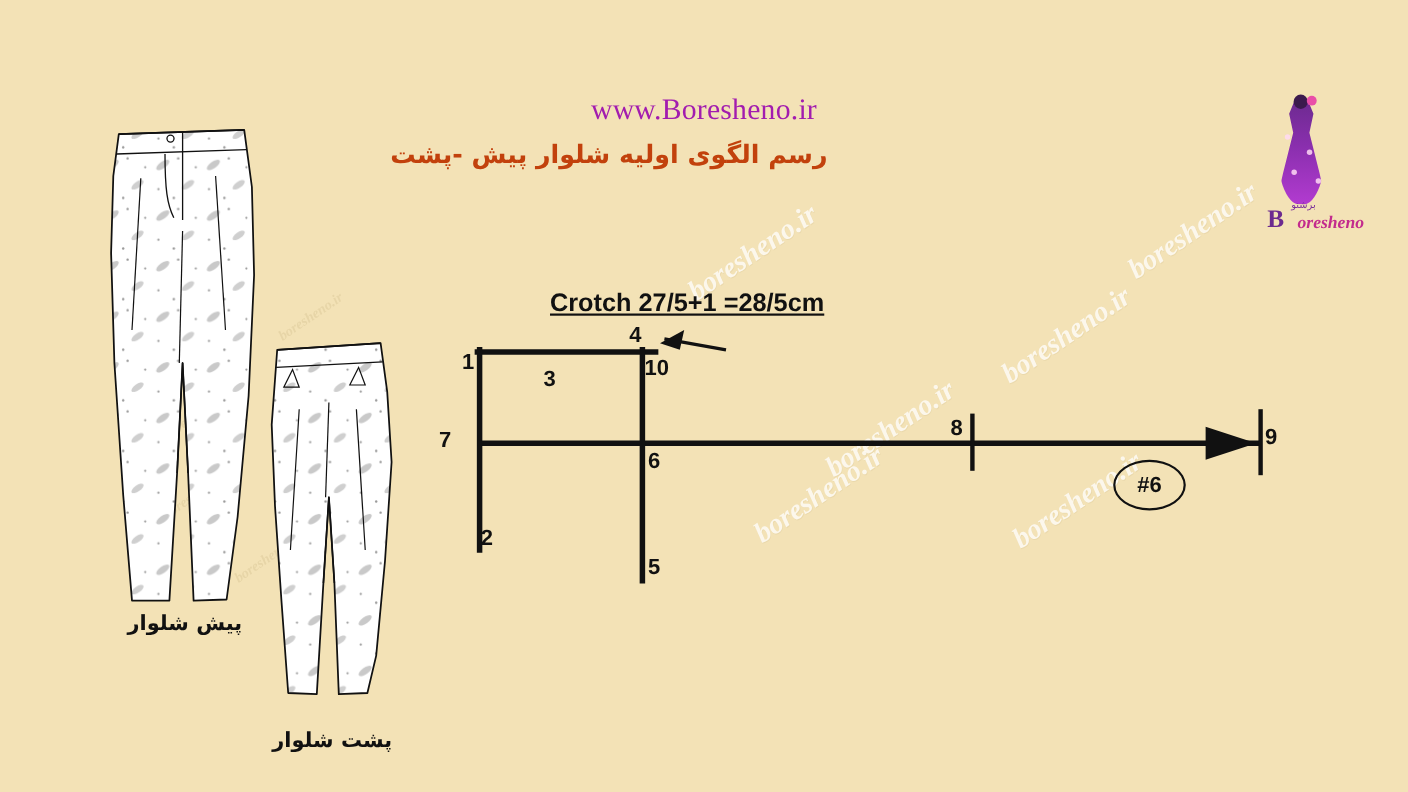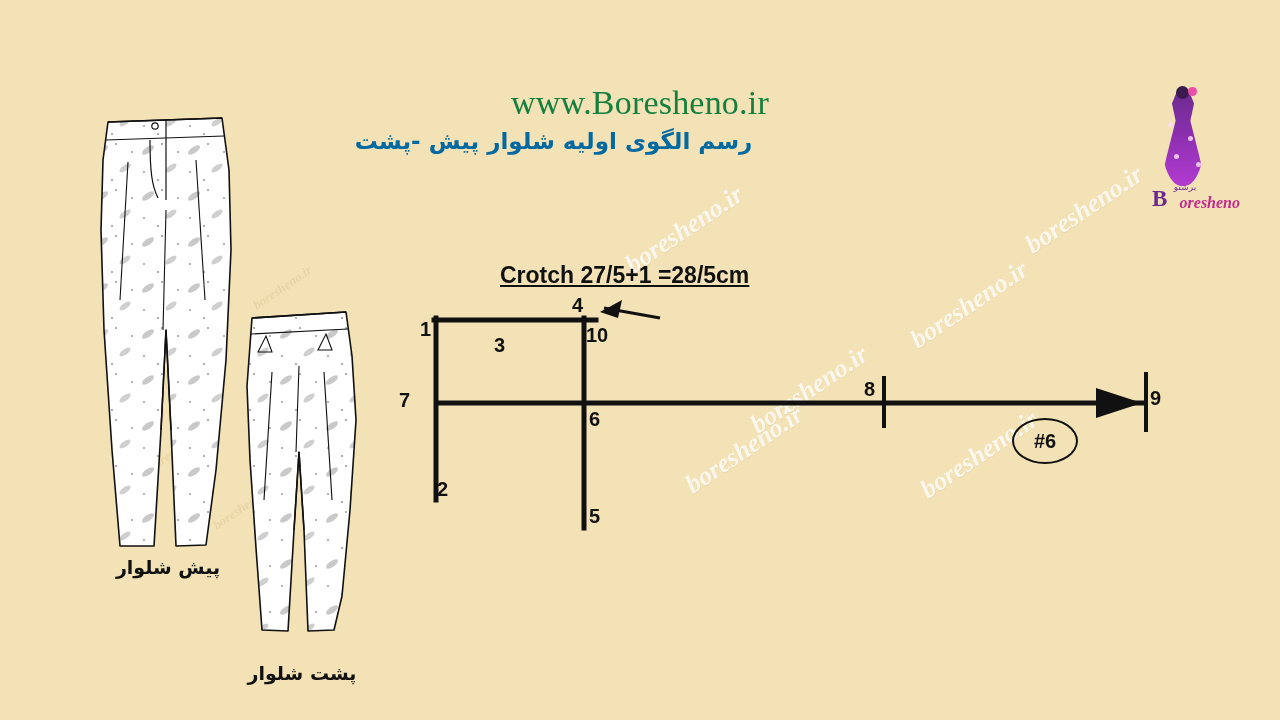--- a/index.html
+++ b/index.html
@@ -18,35 +18,35 @@
   }
 
   
   .site-url {
     position: absolute;
     left: 0;
     top: 84px;
     width: 1280px;
     text-align: center;
     font-family: "Liberation Serif", serif;
-    font-size: 34px;
-    color: #15803d;
+    font-size: 27px;
+    color: #a21caf;
     letter-spacing: .2px;
   }
   .fa-title {
     position: absolute;
     left: 0;
     top: 128px;
     width: 1107px;
     text-align: center;
     direction: rtl;
     font-family: "DejaVu Sans", sans-serif;
     font-size: 23px;
     font-weight: bold;
-    color: #0369a1;
+    color: #c2410c;
   }
 
   
   .logo {
     position: absolute;
     right: 40px;
     top: 86px;
     width: 110px;
     height: 130px;
   }

